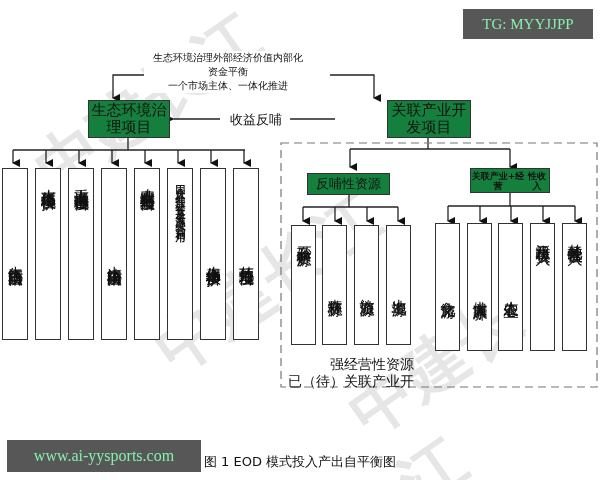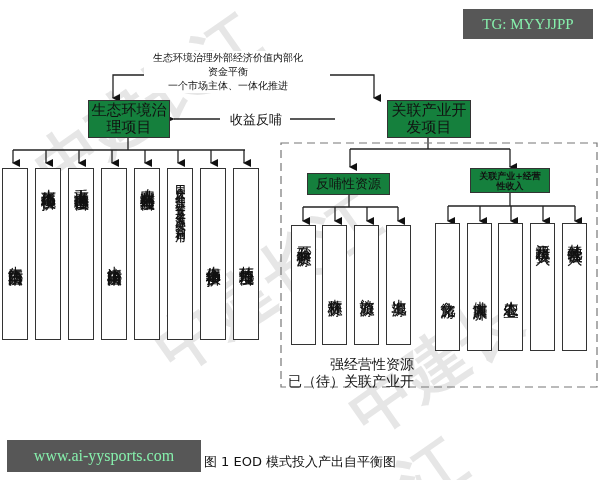--- a/index.html
+++ b/index.html
@@ -113,21 +113,21 @@
   <span class="vtext small">固废处理处置及资源综合利用</span>
   </div>
 <div class="vbox" style="left:200px;top:168px;width:26px;height:172px;">
   <span class="vtext center">生态保护修护项目</span>
   </div>
 <div class="vbox" style="left:233px;top:168px;width:26px;height:172px;">
   <span class="vtext center">其他环境治理项目</span>
   </div>
 
 <div class="box" style="left:307px;top:173px;width:83px;height:22px;font-size:13px;">反哺性资源</div>
-<div class="box" style="left:470px;top:168px;width:80px;height:25px;flex-direction:column;font-size:9px;line-height:10px;font-weight:bold;">
+<div class="box" style="left:470px;top:168px;width:80px;height:25px;flex-direction:row;font-size:9px;line-height:10px;font-weight:bold;">
   <span>关联产业+经营</span>
   <span>性收入</span>
 </div>
 
 <div class="vbox" style="left:291px;top:225px;width:25px;height:120px;">
   <span class="vtext">砂石及矿产资源</span>
   </div>
 <div class="vbox" style="left:322px;top:225px;width:25px;height:120px;">
   <span class="vtext center">森林资源</span>
   </div>

